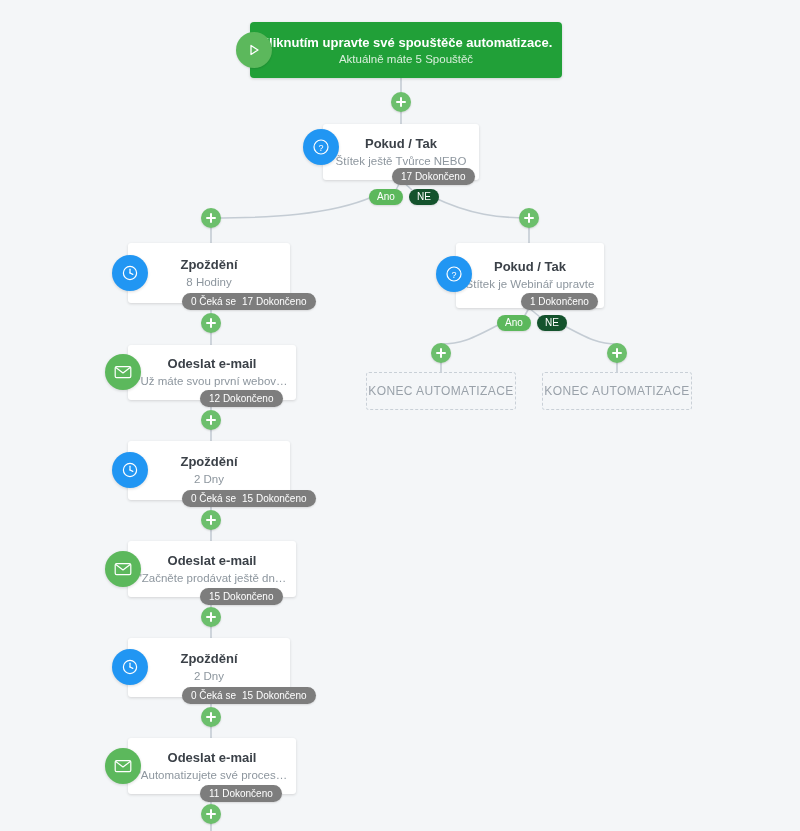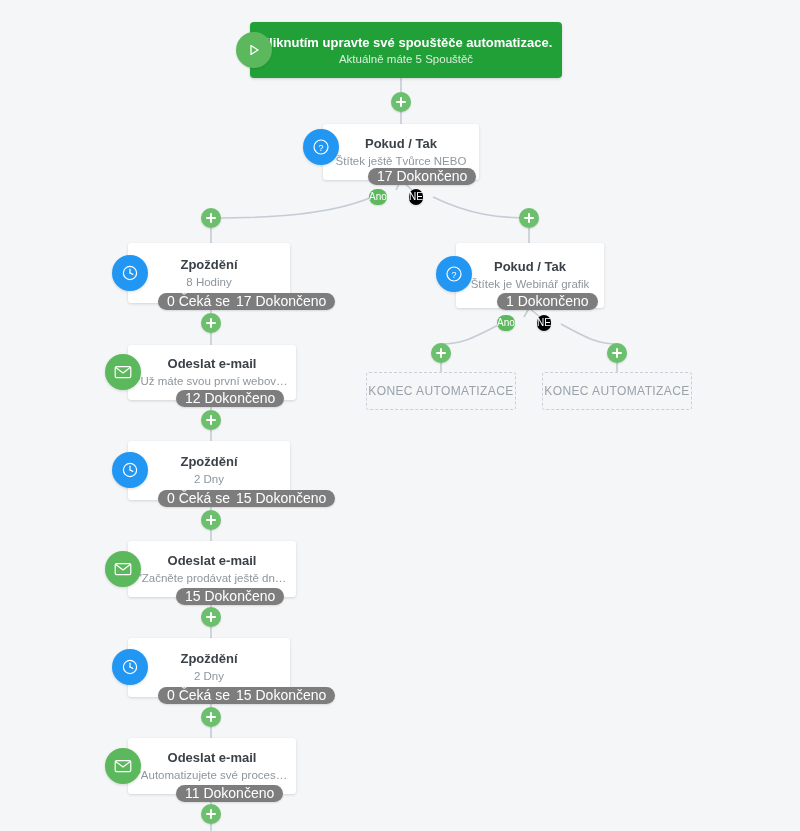--- a/index.html
+++ b/index.html
@@ -88,44 +88,45 @@
   .icon-blue  { background: #2196f3; }
   .icon-green { background: #5cb85c; }
   .node-icon svg { display:block; }
 
   
   .badge {
     position: absolute;
     background: #7d7d7d;
     color: #ffffff;
     border-radius: 11px;
-    font-size: 14px;
+    font-size: 10px;
     line-height: 17px;
     height: 17px;
     padding: 0 9px;
     white-space: nowrap;
     display: flex; align-items: center; gap: 6px;
     box-shadow: 0 1px 2px rgba(0,0,0,.12);
+    margin-left: 24px;
   }
 
   
   .pill {
     position: absolute;
     border-radius: 10px;
     font-size: 10px;
     line-height: 16px;
     height: 16px;
-    padding: 0 0;
+    padding: 0 8px;
     color: #ffffff;
     white-space: nowrap;
     display: flex; align-items: center; justify-content: center;
     box-shadow: 0 1px 2px rgba(0,0,0,.12);
   }
   .pill-yes { background: #5cb85c; }
-  .pill-no  { background: #000000; }
+  .pill-no  { background: #14532d; }
 
   
   .plus {
     position: absolute;
     width: 20px; height: 20px;
     border-radius: 50%;
     background: #6cbf6c;
     display: flex; align-items: center; justify-content: center;
     box-shadow: 0 1px 2px rgba(0,0,0,.14);
   }
@@ -323,21 +324,21 @@
       <path d="M 1.8 2.6 L 9 8 L 16.2 2.6" fill="none" stroke="#ffffff" stroke-width="1.2" stroke-linejoin="round"></path>
     </svg>
   </div>
   <div class="badge" style="left:176px; top:785px;">
     <span>11 Dokončeno</span>
   </div>
   <div class="plus" style="left:201px; top:804px;"></div>
 
   <div class="node" style="left:456px; top:243px; width:148px; height:65px;">
     <div class="node-title">Pokud / Tak</div>
-    <div class="node-sub">Štítek je Webinář grafik</div>
+    <div class="node-sub">Štítek je Webinář upravte</div>
   </div>
   <div class="node-icon icon-blue" style="left:436px; top:256px;">
     <svg width="18" height="18" viewBox="0 0 18 18">
       <circle cx="9" cy="9" r="7" fill="none" stroke="#ffffff" stroke-width="1.2"></circle>
       <text x="9" y="12.6" font-family="Liberation Sans, sans-serif" font-size="9" fill="#ffffff" text-anchor="middle">?</text>
     </svg>
   </div>
   <div class="badge" style="left:497px; top:293px;">
     <span>1 Dokončeno</span>
   </div>

